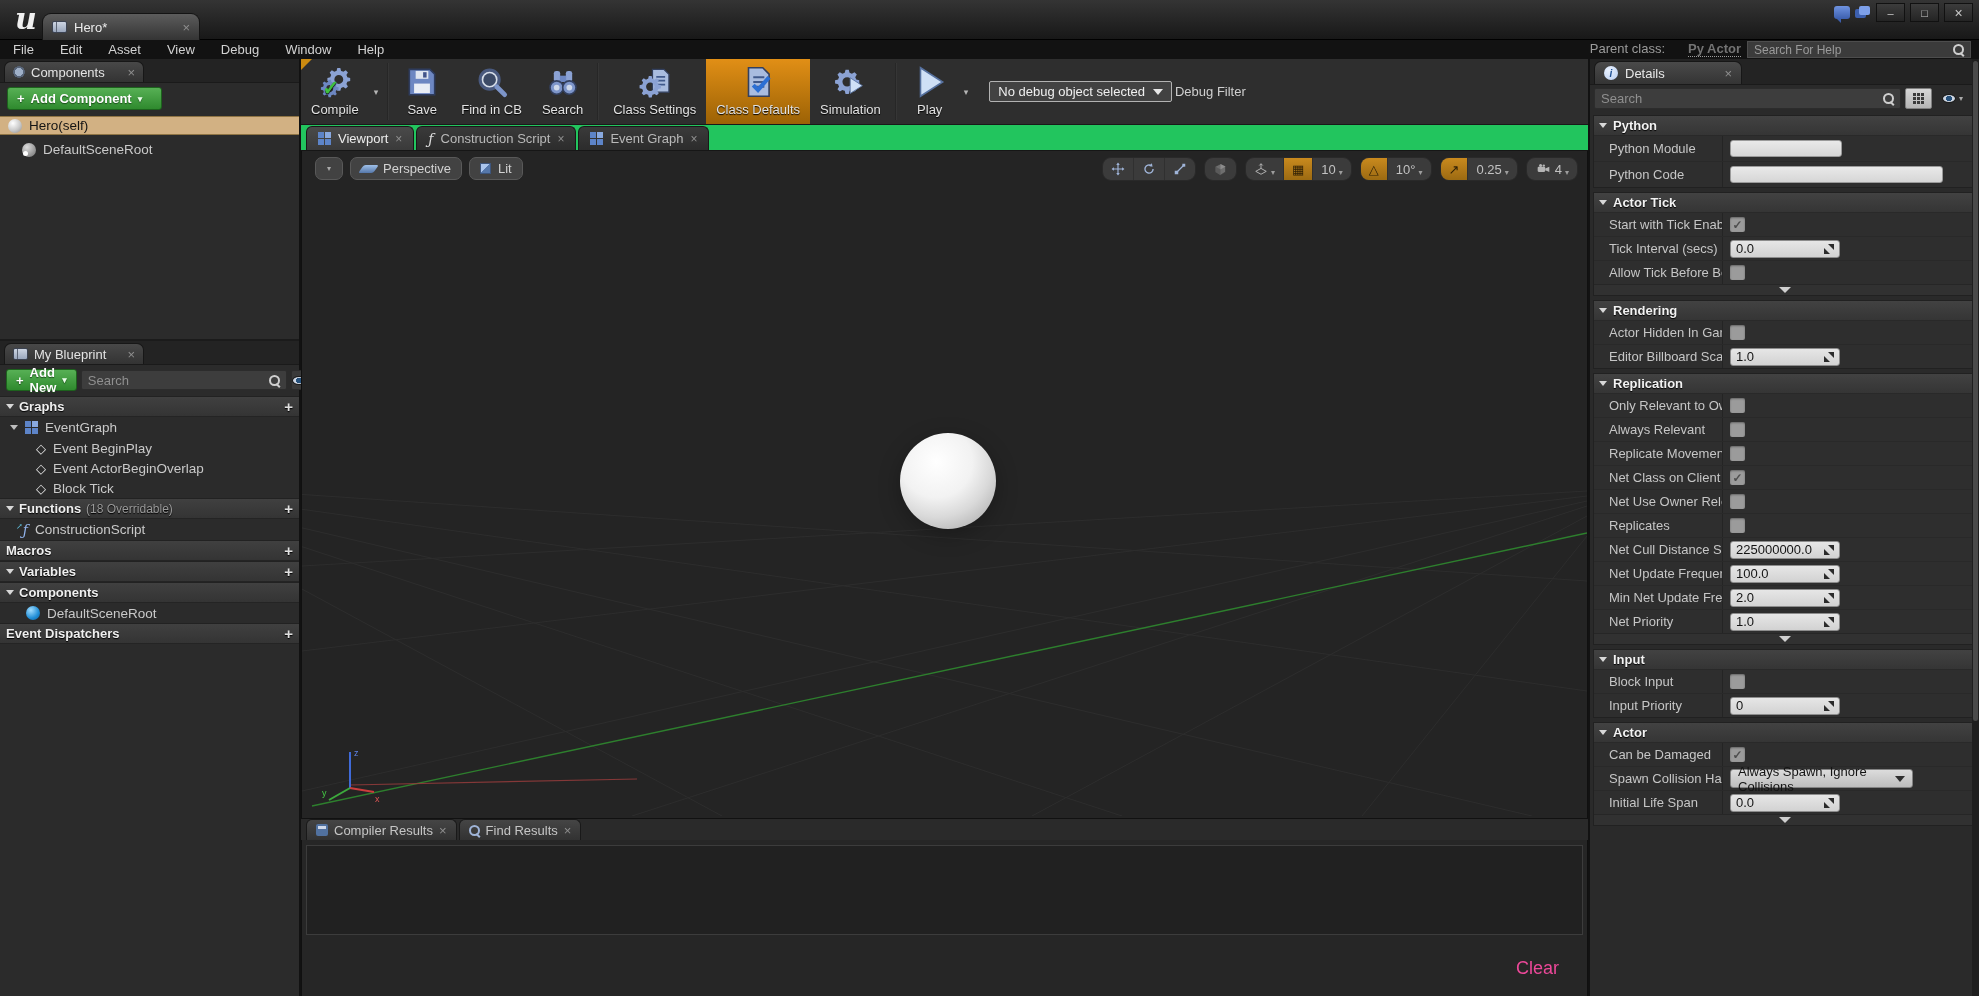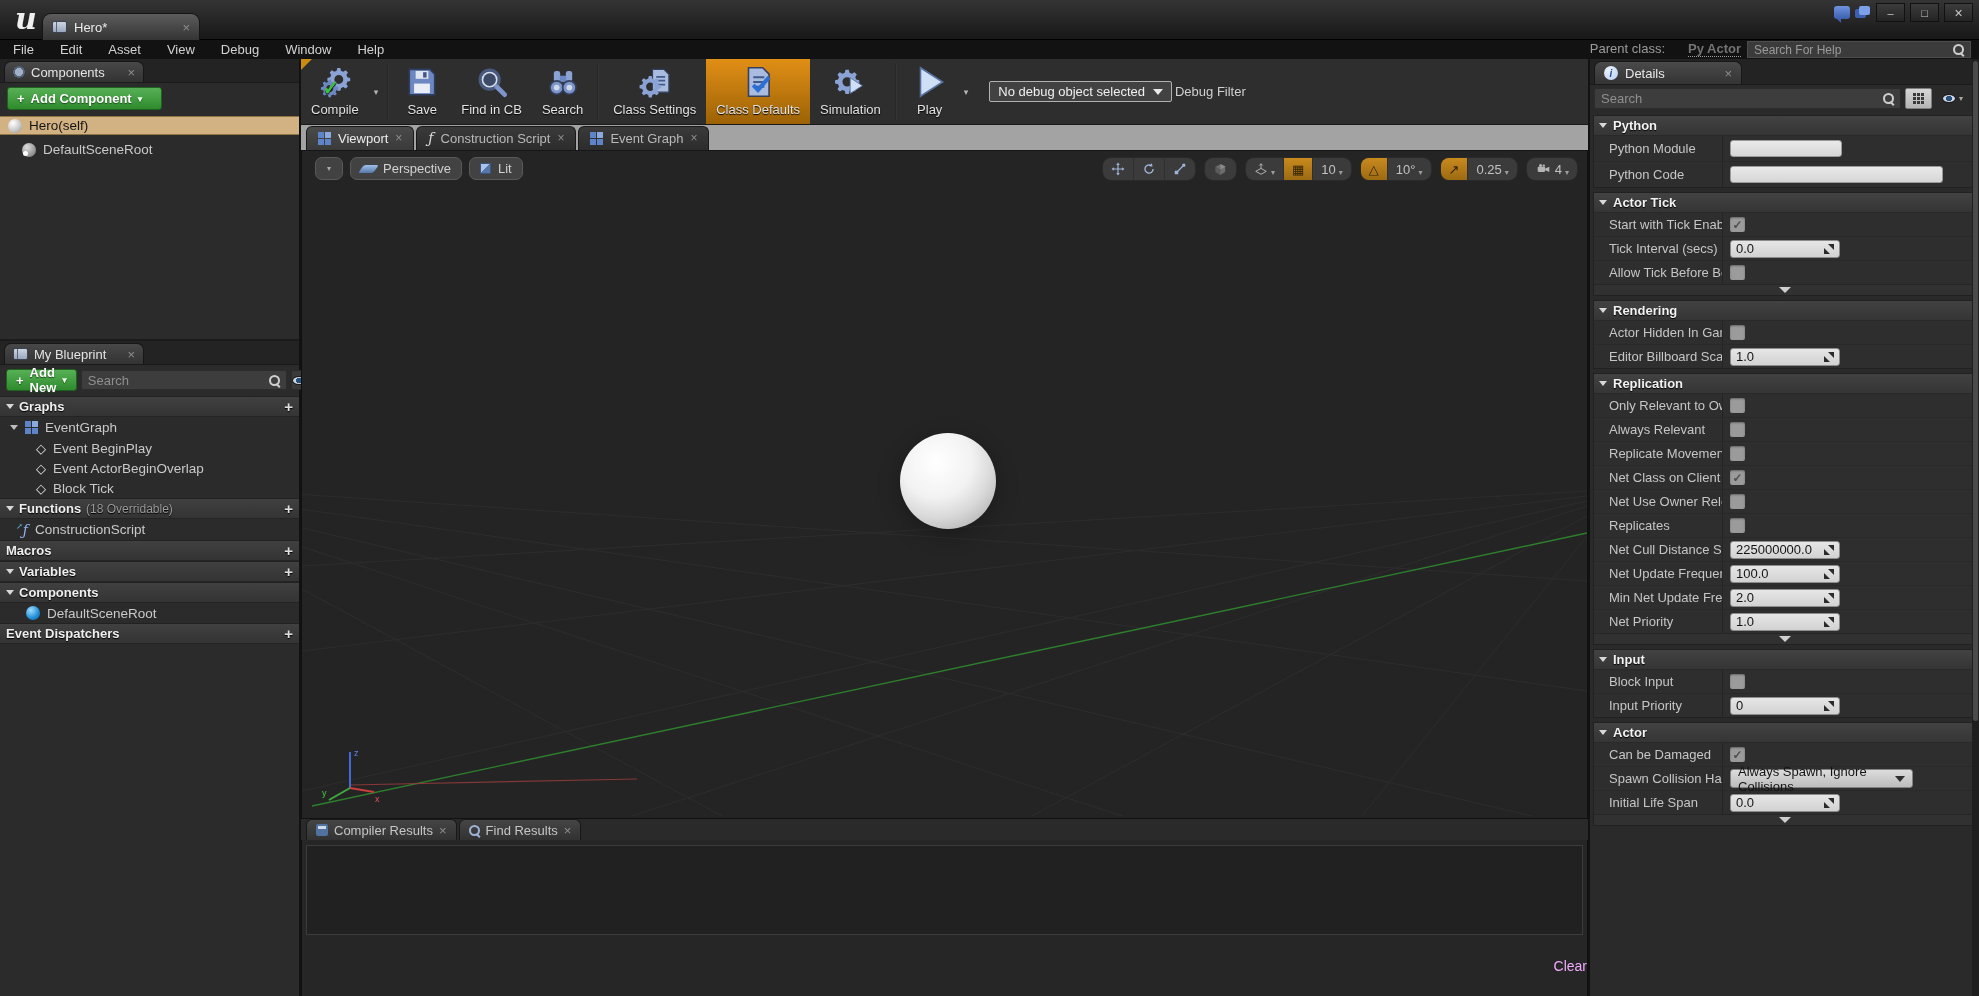--- a/index.html
+++ b/index.html
@@ -76,21 +76,21 @@
 .toolbar::before{content:"";position:absolute;left:0;top:0;border-top:11px solid #cb8a10;border-right:11px solid transparent}
 .tbtn{display:flex;flex-direction:column;align-items:center;justify-content:flex-start;padding:4px 10px 2px;font-size:13px;color:#e2e2e2;gap:1px;text-shadow:0 1px 1px #000}
 .tbtn svg{width:38px;height:38px}
 .tbtn.orange{background:linear-gradient(#e18f16,#9c6205)}
 .tb-caret{align-self:center;font-size:9px;color:#b5b5b5;padding:0 5px}
 .tsep{width:2px;margin:4px 4px;background:linear-gradient(90deg,#1f1f1f,#3d3d3d)}
 .debug-col{display:flex;flex-direction:row;align-items:center;justify-content:center;gap:3px;padding:0 16px}
 .debug-drop{height:21px;background:#424242;border:1px solid #b2b2b2;border-radius:2px;display:flex;align-items:center;gap:8px;padding:0 8px;font-size:13px;color:#f0f0f0}
 .debug-drop .dd-caret{width:0;height:0;border-left:5px solid transparent;border-right:5px solid transparent;border-top:6px solid #e8e8e8}
 .debug-lbl{font-size:13px;color:#cfcfcf}
-.doctabs{height:26px;background:#a3a3a3;display:flex;align-items:center;padding-left:5px;border-bottom:1px solid #161616;flex:0 0 auto}
+.doctabs{height:26px;background:#22c55e;display:flex;align-items:flex-end;padding-left:5px;border-bottom:1px solid #161616;flex:0 0 auto}
 .dtab{height:24px;display:flex;align-items:center;gap:7px;padding:0 11px;font-size:13px;color:#b9b9b9;background:linear-gradient(#3a3a3a,#2c2c2c);border:1px solid #191919;border-bottom:none;border-radius:6px 6px 0 0;margin-right:2px}
 .dtab.active{background:linear-gradient(#4a4a4a,#3a3a3a);color:#ececec}
 .dtab .tab-close{font-size:12px}
 
 
 .vp{position:relative;height:667px;background:#242424;border-left:1px solid #101010;border-right:1px solid #101010;flex:0 0 auto;overflow:hidden}
 .vp-grid{position:absolute;left:0;top:0}
 .sphere{position:absolute;left:598px;top:282px;width:96px;height:96px;border-radius:50%;background:radial-gradient(circle at 38% 30%,#ffffff 0%,#f2f2f2 40%,#d9d9d9 62%,#b9b9b9 82%,#9c9c9c 100%);box-shadow:0 6px 22px rgba(0,0,0,.28)}
 .vp-tb-left{position:absolute;left:13px;top:6px;display:flex;gap:7px;align-items:center}
 .vbtn{height:23px;background:rgba(70,70,70,.9);border:1px solid #595959;border-radius:7px;display:flex;align-items:center;gap:7px;padding:0 10px;font-size:13px;color:#d2d2d2}
@@ -105,21 +105,21 @@
 .vseg .vcaret{font-size:8px;color:#9d9d9d;align-self:flex-end;padding-bottom:3px}
 .gizmo{position:absolute;left:18px;bottom:12px}
 
 
 .outtabs{height:22px;background:#2a2a2a;display:flex;align-items:flex-end;padding-left:5px;border-top:1px solid #111;flex:0 0 auto}
 .otab{height:21px;display:flex;align-items:center;gap:6px;padding:0 9px;font-size:13px;color:#c5c5c5;background:linear-gradient(#454545,#323232);border:1px solid #191919;border-bottom:none;border-radius:6px 6px 0 0;margin-right:2px}
 .otab .ic{width:12px;height:12px;background:#51719f;border-radius:2px;position:relative}
 .otab .ic::after{content:"";position:absolute;left:2px;top:2px;width:8px;height:3px;background:#cfd9ea}
 .outpanel{position:relative;flex:1;background:#262626;border-left:1px solid #101010;border-right:1px solid #101010}
 .outbox{position:absolute;left:4px;right:4px;top:5px;height:90px;background:#212121;border:1px solid #3c3c3c}
-.clear-btn{position:absolute;right:0;top:118px;font-size:14px;color:#f0abfc}
+.clear-btn{position:absolute;right:28px;top:118px;font-size:18px;color:#ec4899}
 
 
 .right-panel{position:absolute;left:1588px;top:59px;width:391px;bottom:0;background:#2a2a2a;border-left:2px solid #121212}
 .rscroll{position:absolute;right:0;top:0;bottom:0;width:7px;background:#1f1f1f}
 .rscroll .thumb{position:absolute;left:1px;top:2px;width:5px;height:660px;background:#4a4a4a;border-radius:3px}
 .rtabbar{height:26px;background:#232323;display:flex;align-items:flex-end;padding-left:4px;border-bottom:1px solid #1a1a1a}
 .rtab{height:23px;min-width:148px;background:linear-gradient(#4a4a4a,#343434);border:1px solid #171717;border-bottom:none;border-radius:7px 7px 0 0;display:flex;align-items:center;gap:7px;padding:0 9px;font-size:13px;color:#e8e8e8}
 .info-ic{width:14px;height:14px;border-radius:50%;background:radial-gradient(circle at 35% 30%,#eaf2ff,#b8cdf0);color:#1c4f94;font-size:10px;font-weight:bold;font-style:italic;display:flex;align-items:center;justify-content:center;flex:0 0 auto}
 .rsearch{height:27px;display:flex;align-items:center;gap:4px;padding:3px 10px 3px 4px}
 .rsearch .dark-search{height:21px}

